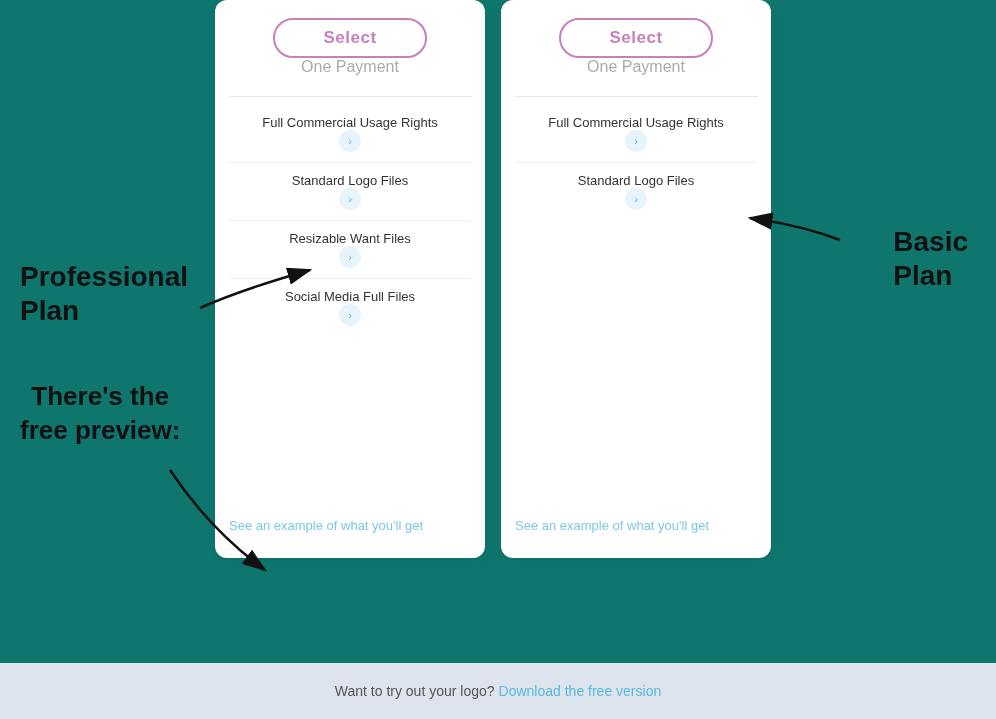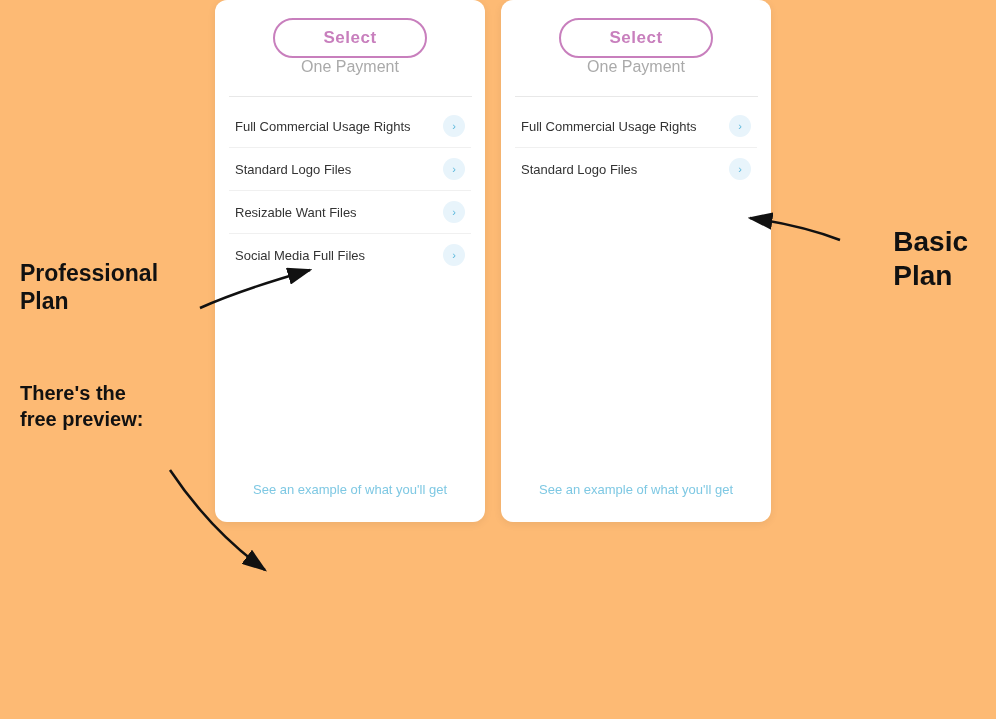--- a/index.html
+++ b/index.html
@@ -8,21 +8,21 @@
       font-family: Arial, sans-serif;
       width: 996px;
       height: 719px;
       overflow: hidden;
       position: relative;
     }
 
     .page-wrapper {
       width: 996px;
       height: 719px;
-      background: #fdba74;
+      background: #0f766e;
       position: relative;
       display: flex;
       flex-direction: column;
       align-items: center;
     }
 
     .cards-row {
       display: flex;
       flex-direction: row;
       gap: 16px;
@@ -84,20 +84,21 @@
     }
 
     .feature-item {
       display: flex;
       align-items: center;
       justify-content: space-between;
       padding: 10px 6px;
       border-bottom: 1px solid #f0f0f0;
       font-size: 13px;
       color: #333;
+      flex-direction: column;
     }
 
     .feature-item:last-child {
       border-bottom: none;
     }
 
     .chevron-icon {
       width: 22px;
       height: 22px;
       background: #e8f4fb;
@@ -107,59 +108,60 @@
       justify-content: center;
       color: #5ab8dc;
       font-size: 11px;
       flex-shrink: 0;
     }
 
     .card-footer {
       margin-top: auto;
       padding: 20px 14px 4px 14px;
       width: 100%;
-      text-align: center;
+      text-align: left;
     }
 
     .example-link {
       color: #7ec8e3;
       font-size: 13px;
       text-decoration: none;
       cursor: pointer;
     }
 
     
     .label-professional {
       position: absolute;
       left: 20px;
       top: 260px;
-      font-size: 23px;
+      font-size: 28px;
       font-weight: 900;
       color: #111;
       line-height: 1.2;
     }
 
     .label-basic {
       position: absolute;
       right: 28px;
       top: 225px;
       font-size: 28px;
       font-weight: 900;
       color: #111;
       line-height: 1.2;
     }
 
     .label-free-preview {
       position: absolute;
       left: 20px;
       top: 380px;
-      font-size: 20px;
+      font-size: 26px;
       font-weight: 700;
       color: #111;
       line-height: 1.3;
+      text-align: center;
     }
 
     
     .arrows-svg {
       position: absolute;
       top: 0;
       left: 0;
       width: 996px;
       height: 719px;
       pointer-events: none;
@@ -266,14 +268,18 @@
       </marker>
     </defs>
 
     <path d="M 200 308 Q 240 290 310 270" stroke="#111" stroke-width="2.5" fill="none" marker-end="url(#arrowhead)"></path>
 
     <path d="M 840 240 Q 800 225 750 218" stroke="#111" stroke-width="2.5" fill="none" marker-end="url(#arrowhead)"></path>
 
     <path d="M 170 470 Q 210 530 265 570" stroke="#111" stroke-width="2.5" fill="none" marker-end="url(#arrowhead)"></path>
   </svg>
 
+  <div class="bottom-bar">
+    <span>Want to try out your logo?</span>
+    <a class="download-link" href="#">Download the free version</a>
+  </div>
 
 </div>
 
 </body></html>

